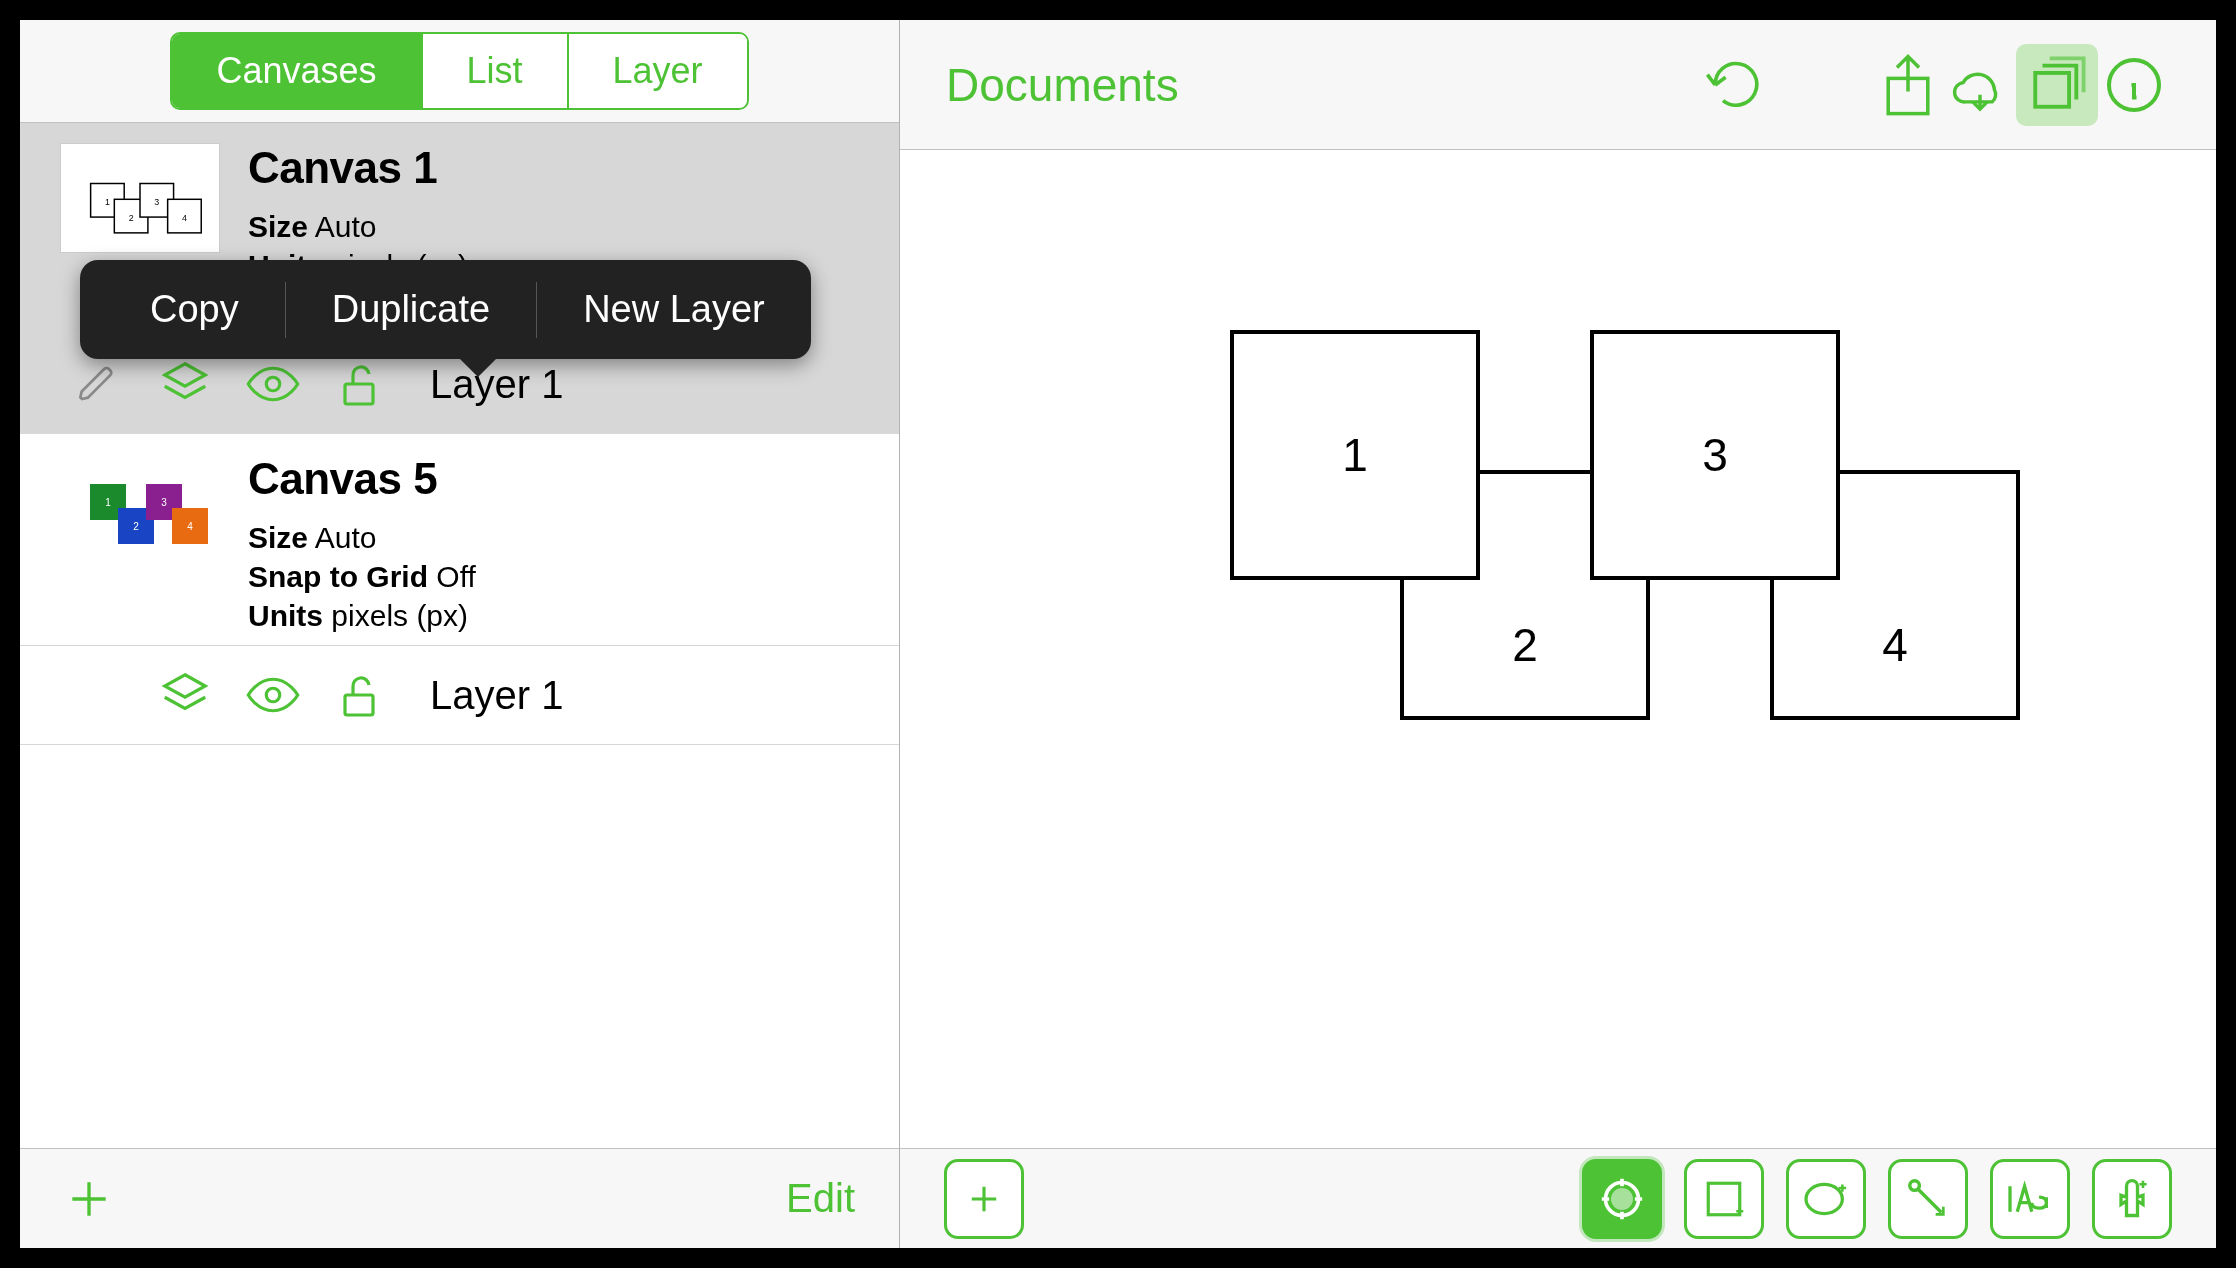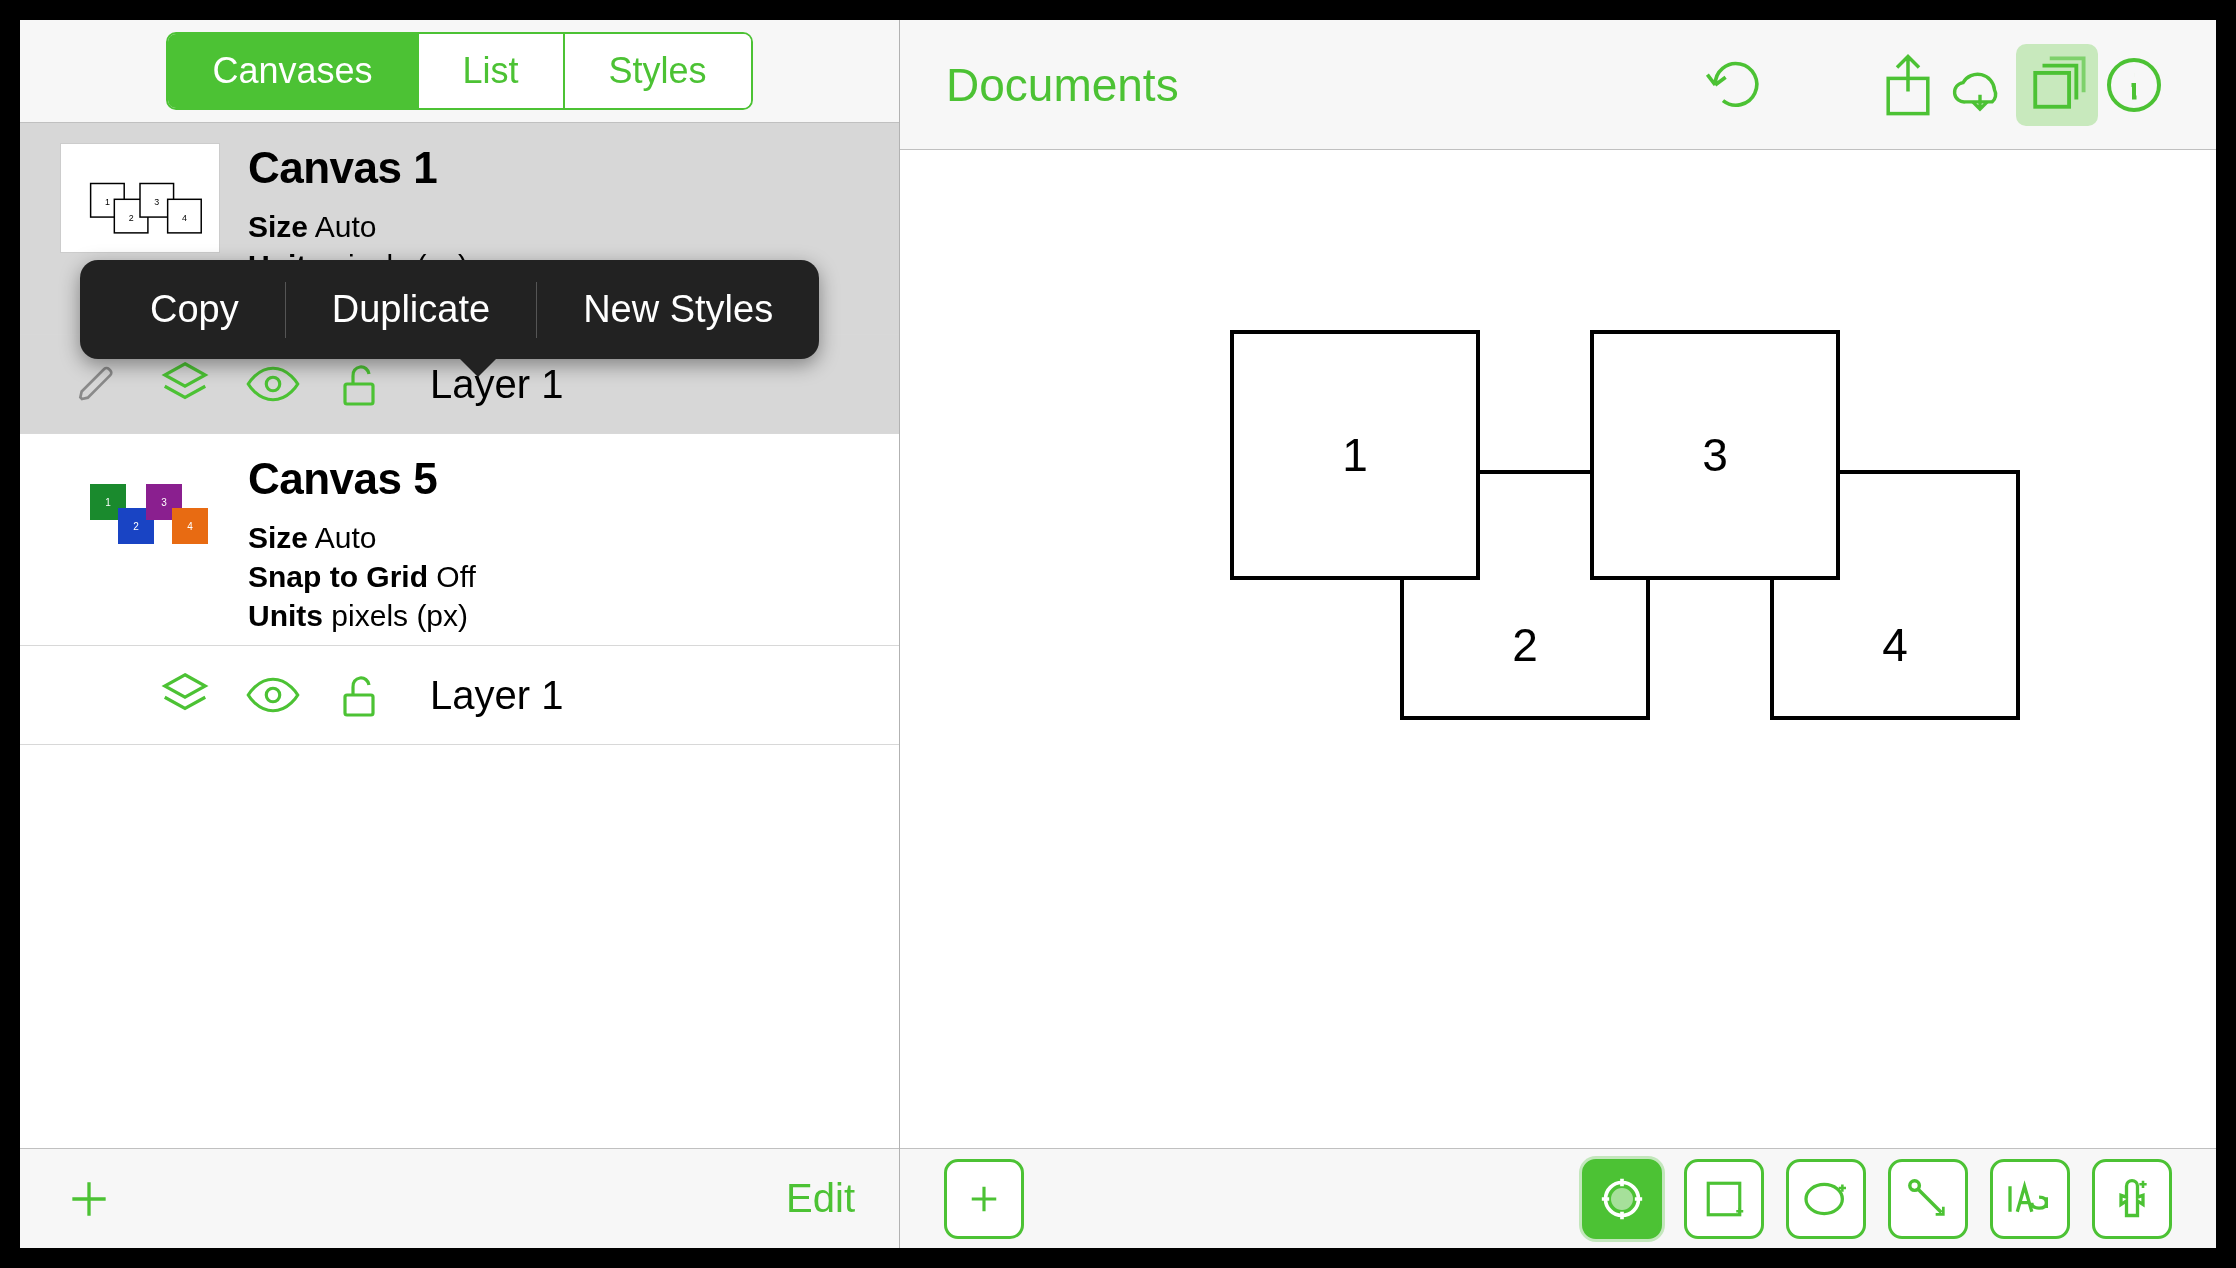--- a/index.html
+++ b/index.html
@@ -135,21 +135,21 @@
 
 <div class="device-frame" style="transform: scale(1);">
     <div class="app">
 
   <div class="sidebar">
 
     <div class="sidebar-top">
       <div class="seg">
         <button class="active">Canvases</button>
         <button>List</button>
-        <button>Styles</button>
+        <button>Layer</button>
       </div>
     </div>
 
     <div class="sidebar-body">
 
       <div class="canvas-block selected">
         <div class="canvas-row">
           <div class="canvas-thumb">
             <svg class="mini-boxes" viewBox="0 0 160 110">
               <rect x="30" y="40" width="34" height="34" fill="#fff" stroke="#000" stroke-width="1.5"></rect>
@@ -355,17 +355,17 @@
             </svg>
       </span>
     </div>
   </div>
 
   <div class="context-menu">
     <button>Copy</button>
     <div class="divider"></div>
     <button>Duplicate</button>
     <div class="divider"></div>
-    <button>New Styles</button>
+    <button>New Layer</button>
   </div>
 
 </div>
   </div>
 
 </body></html>

